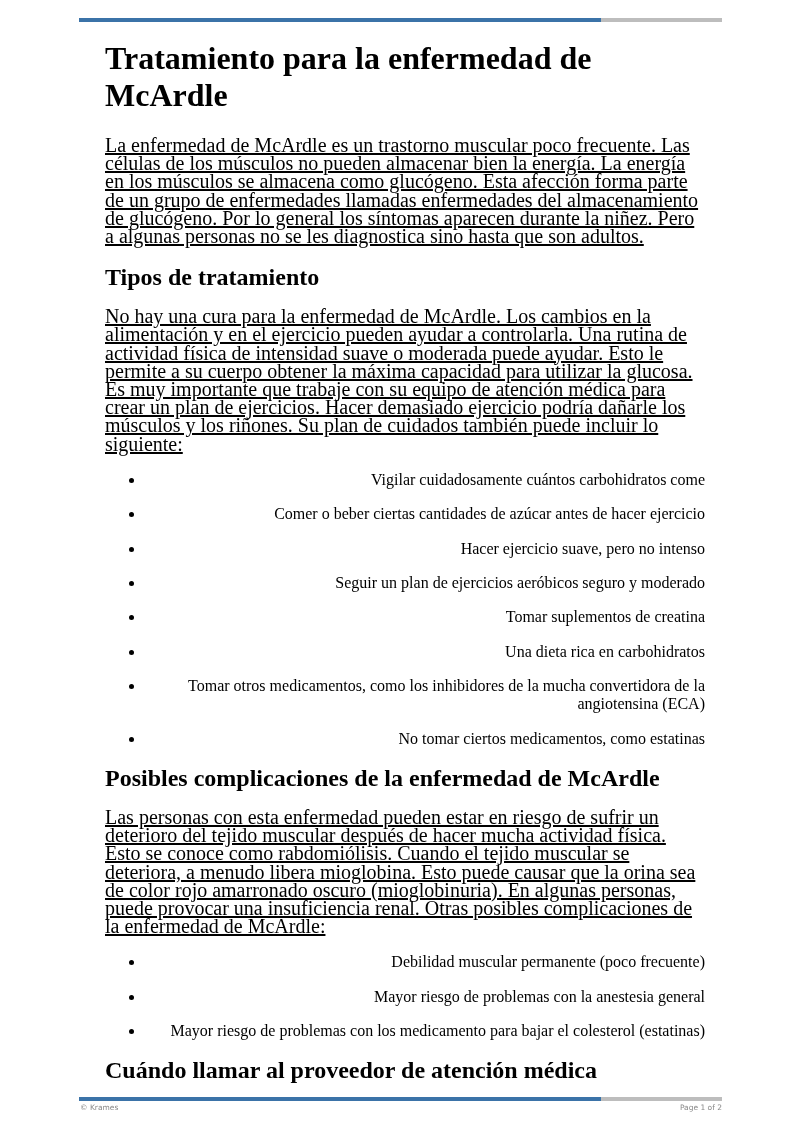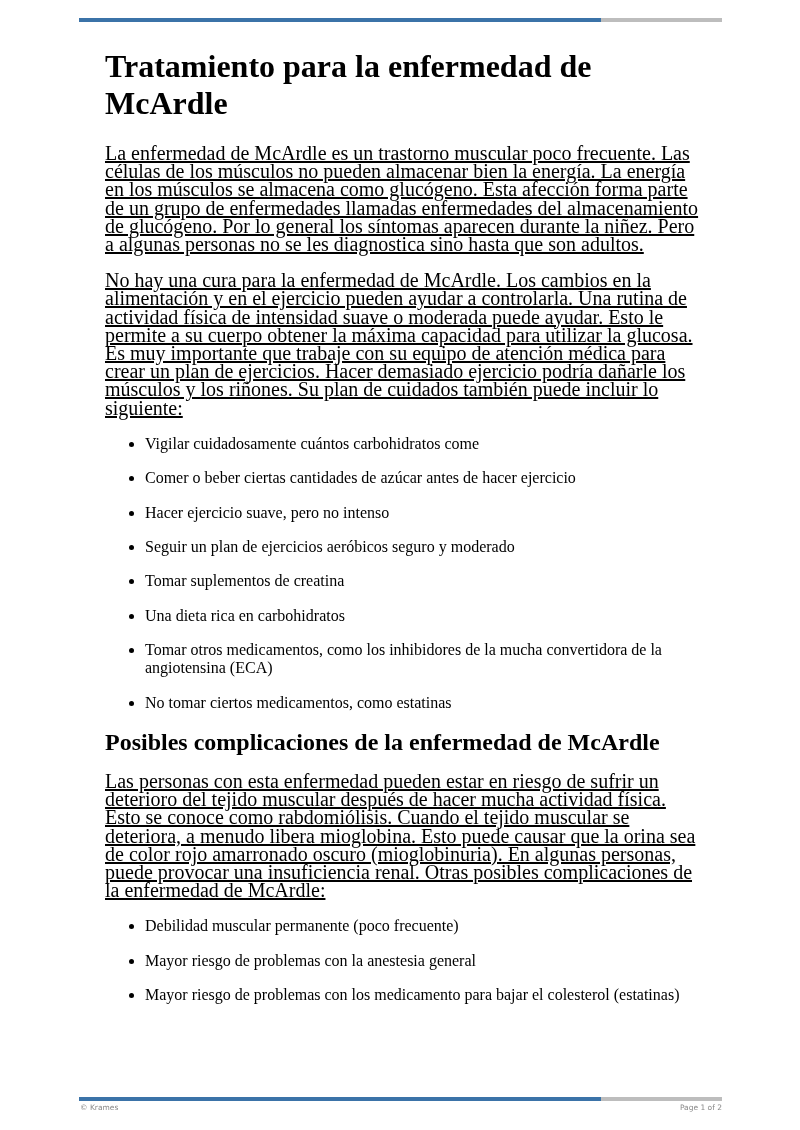--- a/index.html
+++ b/index.html
@@ -1,63 +1,65 @@
 <!DOCTYPE html>
 <html><head>
   <meta charset="utf-8">
   <style>
     html, body { margin: 0; padding: 0; background: #ffffff; }
     body { width: 800px; height: 1130px; position: relative; overflow: hidden;
            font-family: "Liberation Serif", "DejaVu Serif", serif; color: #000; }
     .topbar { position: absolute; left: 79px; top: 18px; width: 643px; height: 4px; background: #bdbdbd; }
     .topbar .fill { position: absolute; left: 0; top: 0; height: 4px; width: 522px; background: #3b73a8; }
-    .content { position: absolute; left: 105px; top: 48px; width: 600px; }
+    .content { position: absolute; left: 105px; top: 40px; width: 600px; }
     h1 { font-size: 32px; line-height: 37px; margin: 0 0 22px 0; font-weight: bold; }
     h2 { font-size: 24px; line-height: 28px; margin: 0 0 16px 0; font-weight: bold; }
     p { font-size: 20px; line-height: 18.2px; margin: 0 0 18px 0; text-decoration: underline; }
-    ul { margin: 0 0 16px 0; padding-left: 40px; }
+    ul { margin: 0 0 16px 0; padding-left: 40px; text-align: right; }
     li { font-size: 16px; line-height: 18.2px; margin: 0 0 16.2px 0; }
     li:last-child { margin-bottom: 0; }
     .footbar { position: absolute; left: 79px; top: 1097px; width: 643px; height: 4px; background: #bdbdbd; }
     .footbar .fill { position: absolute; left: 0; top: 0; height: 4px; width: 522px; background: #3b73a8; }
     .foot-left, .foot-right { position: absolute; top: 1103px; font-family: "DejaVu Sans", sans-serif;
            font-size: 7.5px; color: #888; }
     .foot-left { left: 80px; }
     .foot-right { right: 78px; }
   </style>
 </head>
 <body>
 
 <div class="topbar">
   <div class="fill"></div>
 </div>
 
 <div class="content">
   <h1>Tratamiento para la enfermedad de McArdle</h1>
   <p>La enfermedad de McArdle es un trastorno muscular poco frecuente. Las células de los músculos no pueden almacenar bien la energía. La energía en los músculos se almacena como glucógeno. Esta afección forma parte de un grupo de enfermedades llamadas enfermedades del almacenamiento de glucógeno. Por lo general los síntomas aparecen durante la niñez. Pero a algunas personas no se les diagnostica sino hasta que son adultos.</p>
 
+  <h2>Tipos de tratamiento</h2>
   <p>No hay una cura para la enfermedad de McArdle. Los cambios en la alimentación y en el ejercicio pueden ayudar a controlarla. Una rutina de actividad física de intensidad suave o moderada puede ayudar. Esto le permite a su cuerpo obtener la máxima capacidad para utilizar la glucosa. Es muy importante que trabaje con su equipo de atención médica para crear un plan de ejercicios. Hacer demasiado ejercicio podría dañarle los músculos y los riñones. Su plan de cuidados también puede incluir lo siguiente:</p>
   <ul>
     <li>Vigilar cuidadosamente cuántos carbohidratos come</li>
     <li>Comer o beber ciertas cantidades de azúcar antes de hacer ejercicio</li>
     <li>Hacer ejercicio suave, pero no intenso</li>
     <li>Seguir un plan de ejercicios aeróbicos seguro y moderado</li>
     <li>Tomar suplementos de creatina</li>
     <li>Una dieta rica en carbohidratos</li>
     <li>Tomar otros medicamentos, como los inhibidores de la mucha convertidora de la angiotensina (ECA)</li>
     <li>No tomar ciertos medicamentos, como estatinas</li>
   </ul>
 
   <h2>Posibles complicaciones de la enfermedad de McArdle</h2>
   <p>Las personas con esta enfermedad pueden estar en riesgo de sufrir un deterioro del tejido muscular después de hacer mucha actividad física. Esto se conoce como rabdomiólisis. Cuando el tejido muscular se deteriora, a menudo libera mioglobina. Esto puede causar que la orina sea de color rojo amarronado oscuro (mioglobinuria). En algunas personas, puede provocar una insuficiencia renal. Otras posibles complicaciones de la enfermedad de McArdle:</p>
   <ul>
     <li>Debilidad muscular permanente (poco frecuente)</li>
     <li>Mayor riesgo de problemas con la anestesia general</li>
     <li>Mayor riesgo de problemas con los medicamento para bajar el colesterol (estatinas)</li>
   </ul>
 
+  <h2>Cuándo llamar al proveedor de atención médica</h2>
 </div>
 
 <div class="footbar">
   <div class="fill"></div>
 </div>
 <div class="foot-left">© Krames</div>
 <div class="foot-right">Page 1 of 2</div>
 
 </body></html>

